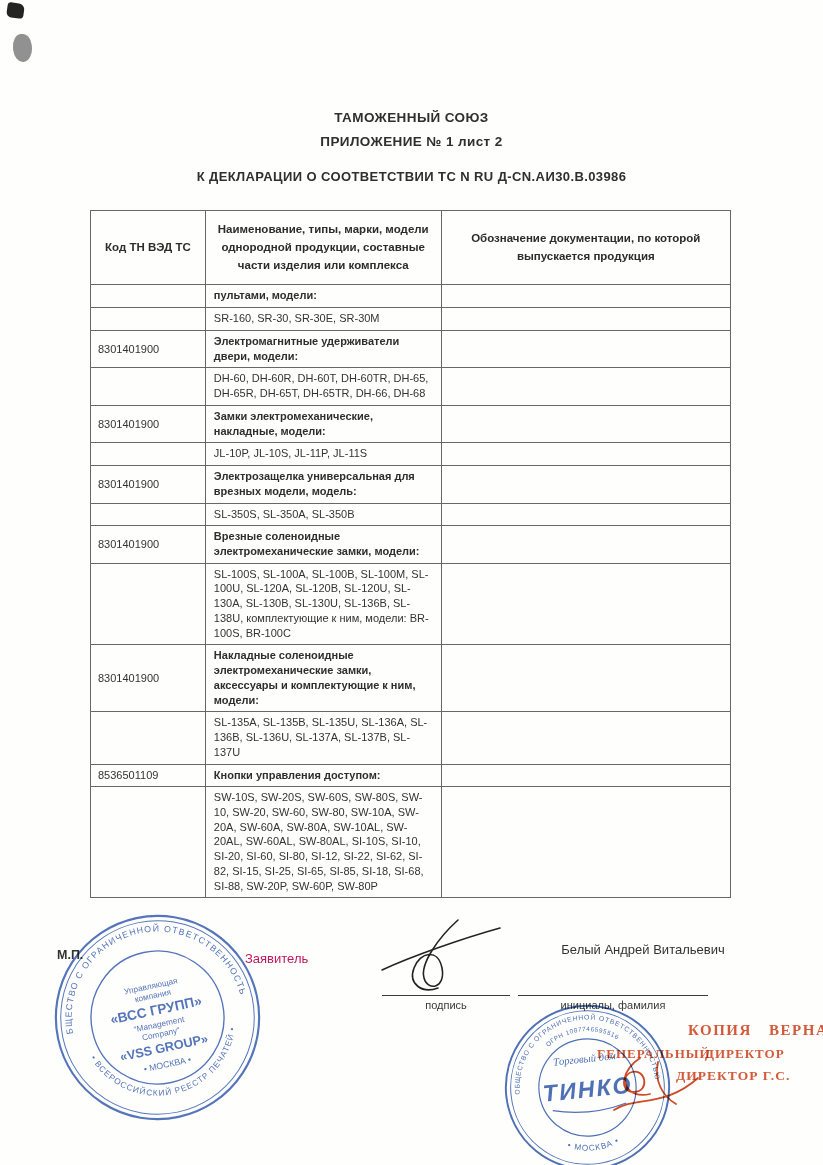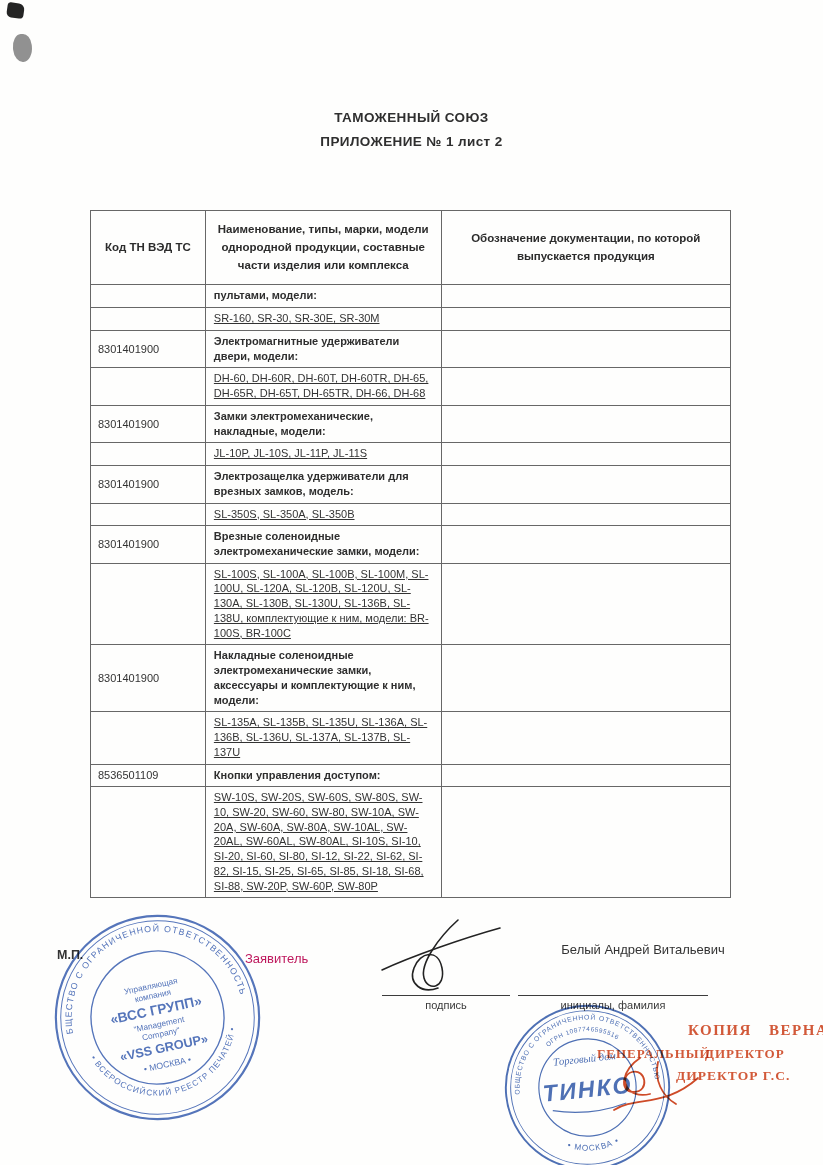--- a/index.html
+++ b/index.html
@@ -18,21 +18,21 @@
   
   table.main { position:absolute; left:90px; top:210px; width:641px;
                border-collapse:collapse; font-size:11px; color:#333; }
   .main th, .main td { border:1px solid #676767; }
   .main th { font-weight:bold; font-size:11.5px; text-align:center;
              vertical-align:middle; padding:10px 6px; line-height:1.55; color:#2c2c2c; }
   .main td { vertical-align:top;margin-left:12px; }
   td.code { vertical-align:middle; padding:2px 4px 2px 7px; }
   td.name { padding:3px 8px 4px 8px; line-height:1.34; }
   tr.desc td.name { font-weight:bold; color:#2e2e2e; }
-  tr.models td.name { font-weight:normal;text-decoration:underline; }
+  tr.models td.name { font-weight:normal; }
 
   
   .mp        { position:absolute; left:57px;  top:948px; font-weight:bold; font-size:12.5px; color:#333; }
   .applicant { position:absolute; left:245px; top:951px; font-size:13px; color:#be185d; }
   .person    { position:absolute; left:553px; top:941px; width:180px; text-align:center;
                font-size:13px; line-height:1.35; color:#333; }
   .sig-line  { position:absolute; height:0; border-top:1.5px solid #3c3c3c; }
   #sigline1  { left:382px; top:995px; width:128px; }
   #sigline2  { left:518px; top:995px; width:190px; }
   .caption   { position:absolute; font-size:11px; color:#3a3a3a; text-align:center; }
@@ -61,20 +61,21 @@
 </head>
 <body>
 
 <div class="page">
 
   <div id="art1"></div>
   <div id="art2"></div>
 
   <div class="title" id="t1">ТАМОЖЕННЫЙ СОЮЗ</div>
   <div class="title" id="t2">ПРИЛОЖЕНИЕ № 1 лист 2</div>
+  <div class="title" id="t3">К ДЕКЛАРАЦИИ О СООТВЕТСТВИИ ТС N RU Д-CN.АИ30.В.03986</div>
 
   <table class="main">
     <colgroup>
         <col style="width:115px">
         <col style="width:236px">
         <col style="width:290px">
       </colgroup>
     <tbody>
         <tr>
       <th>Код ТН ВЭД ТС</th>
@@ -106,21 +107,21 @@
       <td class="name">Замки электромеханические, накладные, модели:</td>
       <td class="doc"></td>
     </tr>
     <tr class="models">
       <td class="code"></td>
       <td class="name">JL-10P, JL-10S, JL-11P, JL-11S</td>
       <td class="doc"></td>
     </tr>
     <tr class="desc">
       <td class="code">8301401900</td>
-      <td class="name">Электрозащелка удерживатели для врезных замков, модель:</td>
+      <td class="name">Электрозащелка универсальная для врезных модели, модель:</td>
       <td class="doc"></td>
     </tr>
     <tr class="models">
       <td class="code"></td>
       <td class="name">SL-350S, SL-350A, SL-350B</td>
       <td class="doc"></td>
     </tr>
     <tr class="desc">
       <td class="code">8301401900</td>
       <td class="name">Врезные соленоидные электромеханические замки, модели:</td>

